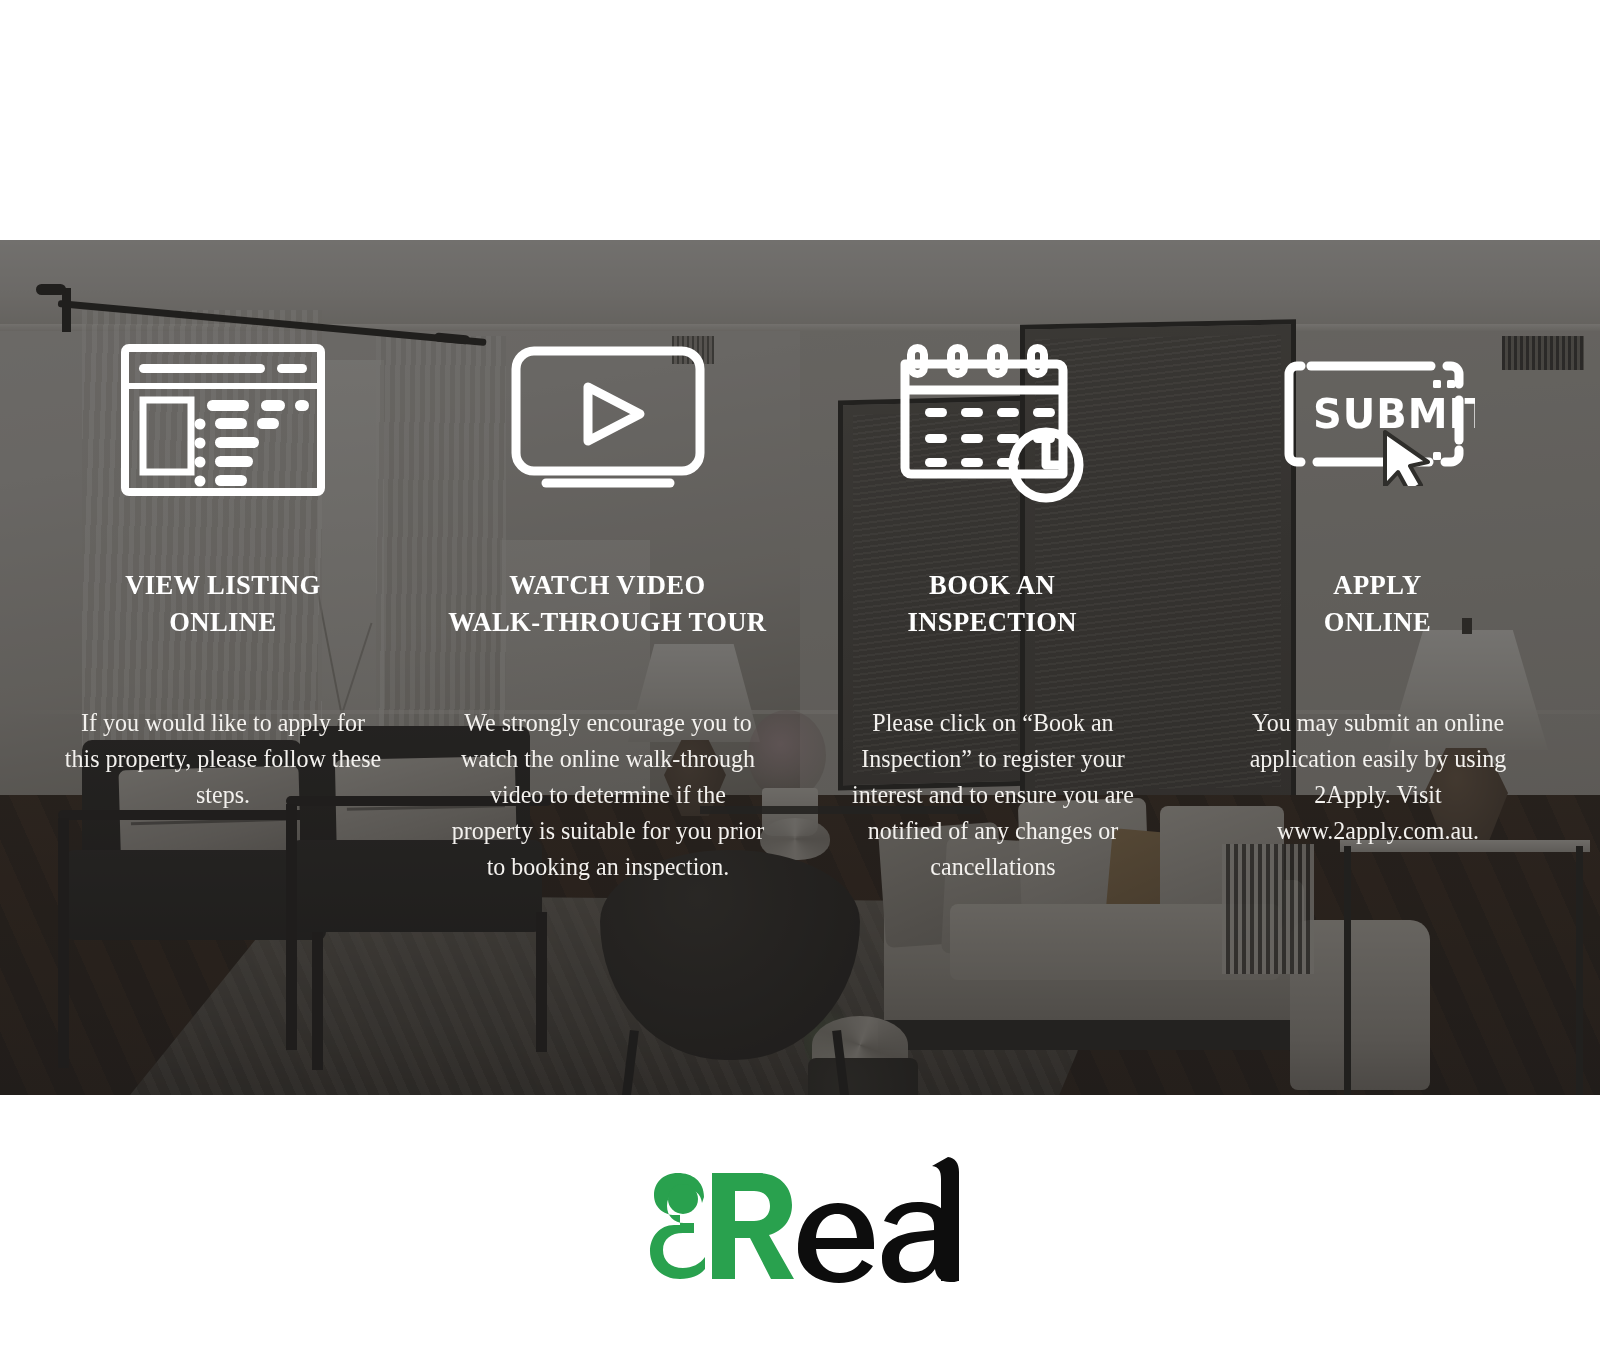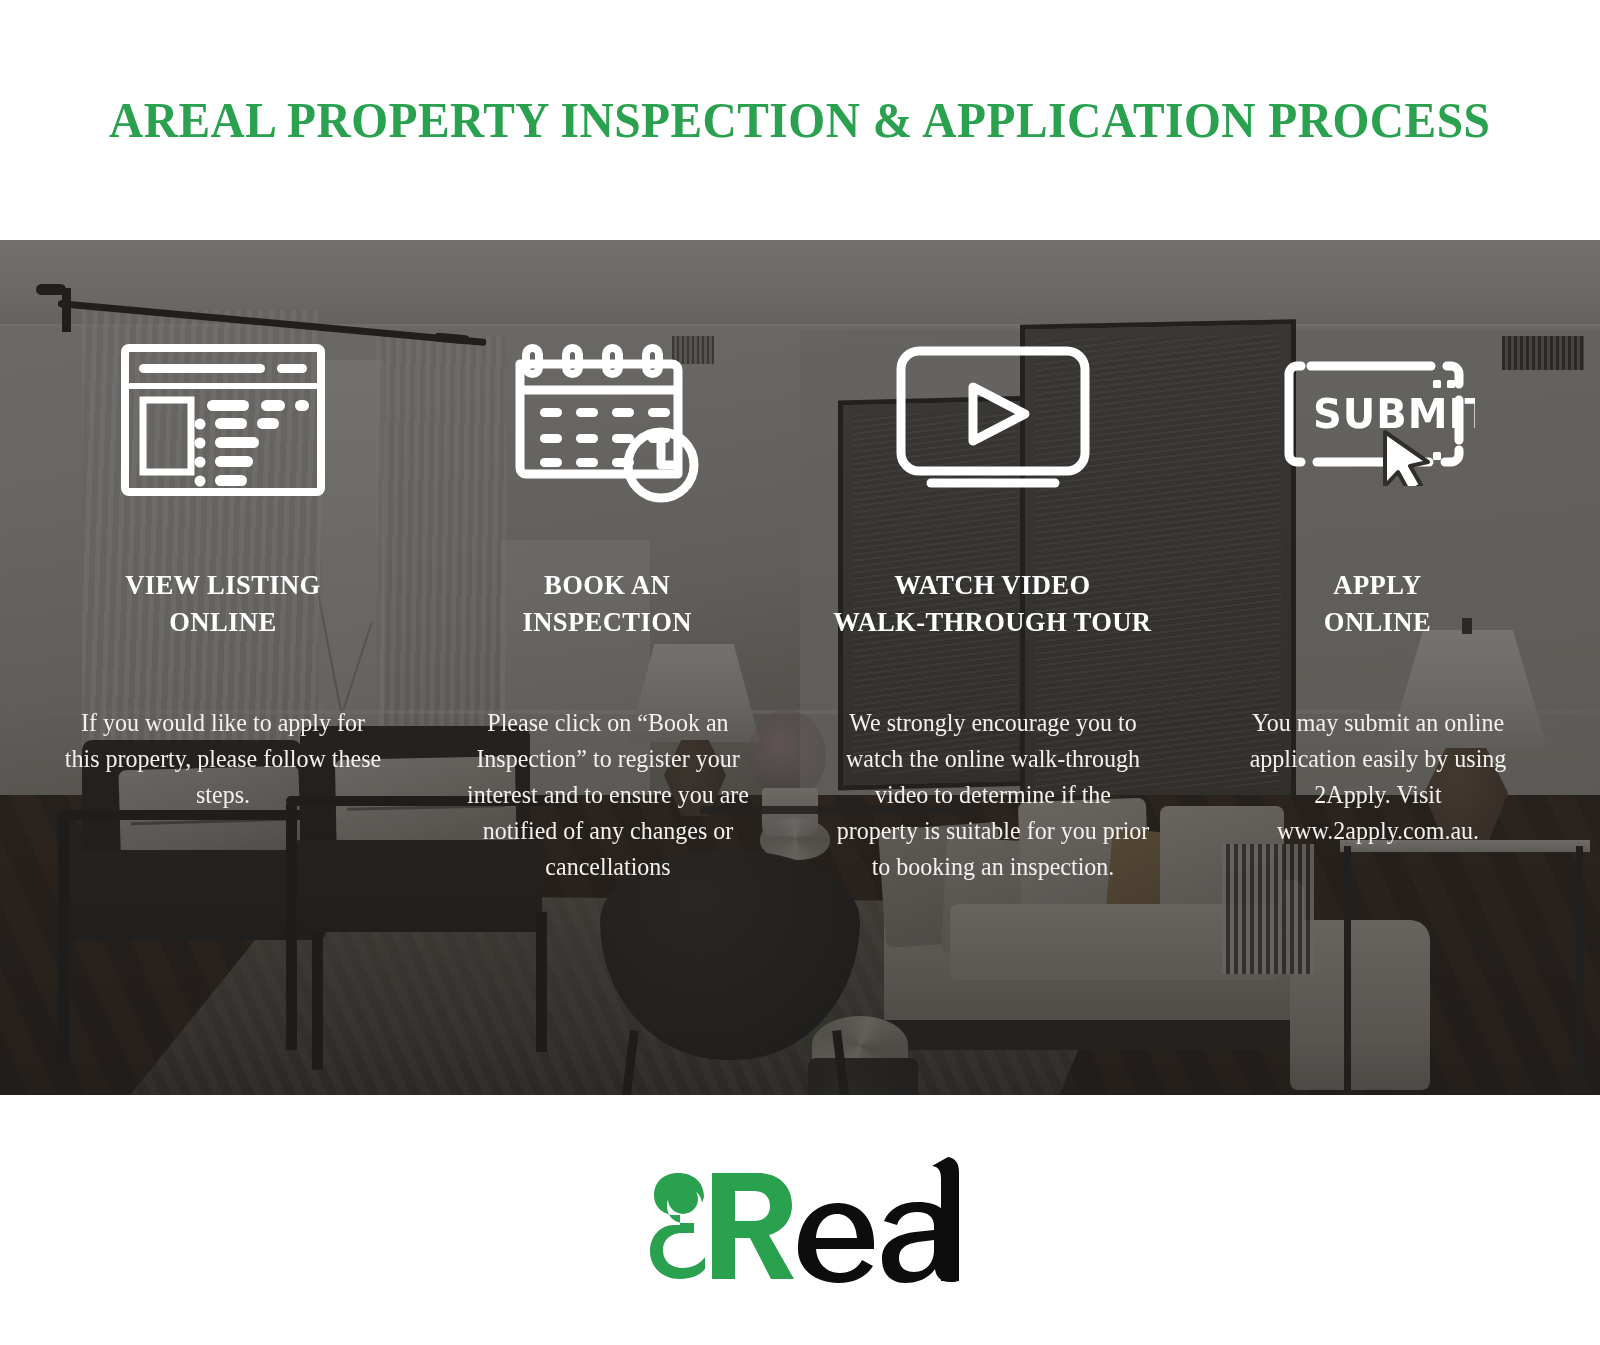--- a/index.html
+++ b/index.html
@@ -385,23 +385,20 @@
     justify-content: center;
   }
   .logo { display: flex; align-items: baseline; }
   .logo svg { display: block; }
 </style>
 </head>
 <body>
 
 <div class="page">
 
-  <div class="header">
-    <div class="header-title">AREAL PROPERTY INSPECTION &amp; APPLICATION PROCESS</div>
-  </div>
 
   <div class="photo-band">
 
     <div class="photo-scene">
       <div class="wall-left"></div>
       <div class="wall-right"></div>
       <div class="ceiling"></div>
       <div class="cornice"></div>
       <div class="vent"></div>
       <div class="vent2"></div>
@@ -497,20 +494,33 @@
             <circle cx="79" cy="118" r="5.5" fill="#fff"></circle>
             <rect x="94" y="112" width="38" height="11" rx="5.5" fill="#fff"></rect>
             <circle cx="79" cy="137" r="5.5" fill="#fff"></circle>
             <rect x="94" y="131" width="32" height="11" rx="5.5" fill="#fff"></rect>
             <circle cx="79" cy="156" r="5.5" fill="#fff"></circle>
           </svg>
         </div>
         <div class="step-title">VIEW LISTING
 ONLINE</div>
         <div class="step-body">If you would like to apply for this property, please follow these steps.</div>
+      </div>
+
+      <div class="step">
+        <div class="step-icon">
+          <svg width="196" height="150" viewBox="0 0 196 150" fill="none">
+            <rect x="6" y="6" width="184" height="120" rx="18" stroke="#fff" stroke-width="9"></rect>
+            <path d="M78 42 L78 96 L130 69 Z" stroke="#fff" stroke-width="9" stroke-linejoin="round" stroke-linecap="round"></path>
+            <line x1="36" y1="138" x2="160" y2="138" stroke="#fff" stroke-width="9" stroke-linecap="round"></line>
+          </svg>
+        </div>
+        <div class="step-title">WATCH VIDEO
+WALK-THROUGH TOUR</div>
+        <div class="step-body">We strongly encourage you to watch the online walk-through video to determine if the property is suitable for you prior to booking an inspection.</div>
       </div>
 
       <div class="step">
         <div class="step-icon">
           <svg width="196" height="172" viewBox="0 0 196 172" fill="none">
             <rect x="16" y="14" width="13" height="26" rx="6.5" stroke="#fff" stroke-width="8"></rect>
             <rect x="56" y="14" width="13" height="26" rx="6.5" stroke="#fff" stroke-width="8"></rect>
             <rect x="96" y="14" width="13" height="26" rx="6.5" stroke="#fff" stroke-width="8"></rect>
             <rect x="136" y="14" width="13" height="26" rx="6.5" stroke="#fff" stroke-width="8"></rect>
             <path d="M10 30 H162 a6 6 0 0 1 6 6 V140 H16 a6 6 0 0 1 -6 -6 Z" stroke="#fff" stroke-width="9" stroke-linejoin="round"></path>
@@ -532,33 +542,20 @@
             <path d="M151 110 V131 H166" stroke="#fff" stroke-width="9" stroke-linecap="round" stroke-linejoin="round"></path>
           </svg>
         </div>
         <div class="step-title">BOOK AN
 INSPECTION</div>
         <div class="step-body">Please click on “Book an Inspection” to register your interest and to ensure you are notified of any changes or cancellations</div>
       </div>
 
       <div class="step">
         <div class="step-icon">
-          <svg width="196" height="150" viewBox="0 0 196 150" fill="none">
-            <rect x="6" y="6" width="184" height="120" rx="18" stroke="#fff" stroke-width="9"></rect>
-            <path d="M78 42 L78 96 L130 69 Z" stroke="#fff" stroke-width="9" stroke-linejoin="round" stroke-linecap="round"></path>
-            <line x1="36" y1="138" x2="160" y2="138" stroke="#fff" stroke-width="9" stroke-linecap="round"></line>
-          </svg>
-        </div>
-        <div class="step-title">WATCH VIDEO
-WALK-THROUGH TOUR</div>
-        <div class="step-body">We strongly encourage you to watch the online walk-through video to determine if the property is suitable for you prior to booking an inspection.</div>
-      </div>
-
-      <div class="step">
-        <div class="step-icon">
           <svg width="194" height="132" viewBox="0 0 194 132" fill="none">
             <path d="M30 12 H150" stroke="#fff" stroke-width="9" stroke-linecap="round"></path>
             <path d="M166 12 H170 a8 8 0 0 1 8 8 V30" stroke="#fff" stroke-width="9" stroke-linecap="round" stroke-linejoin="round"></path>
             <path d="M178 46 V86" stroke="#fff" stroke-width="9" stroke-linecap="round"></path>
             <path d="M178 96 V100 a8 8 0 0 1 -8 8 H164" stroke="#fff" stroke-width="9" stroke-linecap="round" stroke-linejoin="round"></path>
             <path d="M148 108 H36" stroke="#fff" stroke-width="9" stroke-linecap="round"></path>
             <path d="M20 108 H16 a8 8 0 0 1 -8 -8 V20 a8 8 0 0 1 8 -8 H20" stroke="#fff" stroke-width="9" stroke-linecap="round" stroke-linejoin="round"></path>
             <g fill="#fff">
               <rect x="152" y="26" width="8" height="8" rx="1.5"></rect>
               <rect x="166" y="26" width="8" height="8" rx="1.5"></rect>

